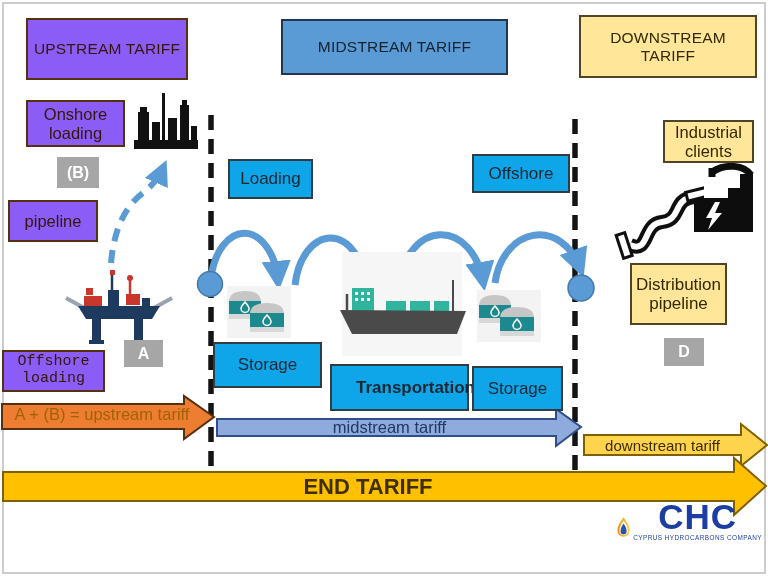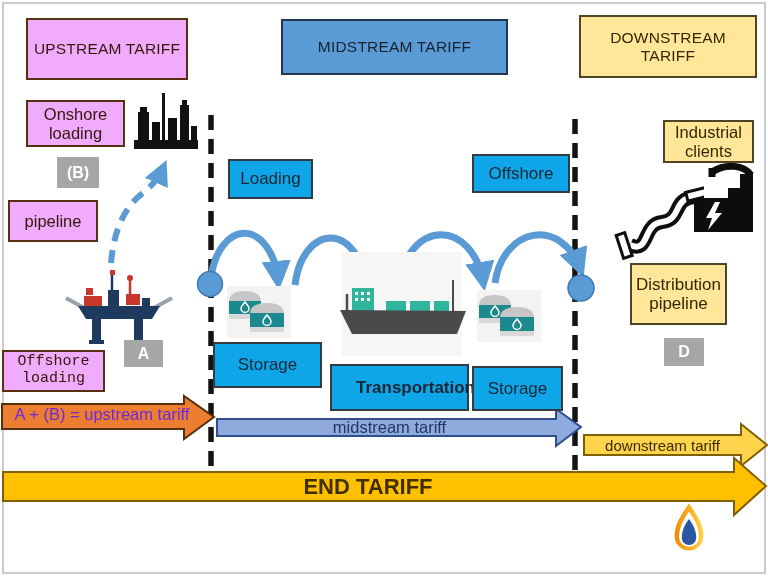--- a/index.html
+++ b/index.html
@@ -1,21 +1,21 @@
 <!DOCTYPE html>
 <html><head>
 <meta charset="utf-8">
 <style>
   html,body{margin:0;padding:0;background:#fff;}
   #canvas{position:relative;width:768px;height:576px;background:#ffffff;overflow:hidden;
           font-family:"Liberation Sans",sans-serif;}
   .frame{position:absolute;inset:2px;border:2px solid #cccccc;pointer-events:none;}
   .box{position:absolute;display:flex;align-items:center;justify-content:center;
        text-align:center;box-sizing:border-box;line-height:1.12;z-index:5;}
-  .orange{background:#f0abfc;border:2px solid #57300f;color:#35160a;}
+  .orange{background:#8b5cf6;border:2px solid #57300f;color:#35160a;}
   .bluehdr{background:#5B9BD5;border:2px solid #24364d;color:#15222e;}
   .yellowbx{background:#FFE699;border:2px solid #4f4526;color:#332800;}
   .lightblue{background:#0ea5e9;border:2px solid #333b42;color:#1a2733;}
   .gray{background:#A6A6A6;border:none;color:#ffffff;font-weight:bold;}
   .hdr{font-size:15.5px;letter-spacing:.2px;}
   .ico{position:absolute;z-index:4;}
   svg{display:block;}
   #overlay{position:absolute;left:0;top:0;z-index:3;}
   .arrowlabel{position:absolute;z-index:6;display:flex;align-items:center;
               justify-content:center;text-align:center;}
@@ -226,21 +226,21 @@
     </svg>
   </div>
 
   <div class="box yellowbx" style="left:630px;top:263px;width:97px;height:62px;font-size:17px;">
     <span>Distribution pipeline</span>
   </div>
   <div class="box gray" style="left:664px;top:338px;width:40px;height:28px;font-size:16px;">
     <span>D</span>
   </div>
 
-  <div class="arrowlabel" style="left:4px;top:404px;width:196px;height:20px;font-size:16.5px;color:#6d28d9;">
+  <div class="arrowlabel" style="left:4px;top:404px;width:196px;height:20px;font-size:16.5px;color:#a16207;">
     <span>A + (B) = upstream tariff</span>
   </div>
   <div class="arrowlabel" style="left:217px;top:417px;width:345px;height:21px;font-size:16.5px;color:#1F3864;">
     <span>midstream tariff</span>
   </div>
   <div class="arrowlabel" style="left:584px;top:434px;width:157px;height:22px;font-size:15px;color:#3a2b00;">
     <span>downstream tariff</span>
   </div>
   <div class="arrowlabel" style="left:2px;top:474px;width:732px;height:26px;font-size:22px;font-weight:bold;color:#3E2E00;">
     <span>END TARIFF</span>
@@ -251,15 +251,19 @@
       <path d="M20,2 C10,16 4,26 4,38 a16,16 0 0 0 32,0 C36,26 30,16 20,2 Z" fill="url(#flameGrad2)"></path>
       <path d="M20,11 C13,21 9,29 9,39 a11,11 0 0 0 22,0 C31,29 27,21 20,11 Z" fill="#ffffff"></path>
       <path d="M20,19 C15,26 12,32 12,40 a8,8 0 0 0 16,0 C28,32 25,26 20,19 Z" fill="#2B56A4"></path>
       <defs>
         <linearGradient id="flameGrad2" x1="0" y1="0" x2="1" y2="0">
           <stop offset="0" stop-color="#F08A00"></stop>
             <stop offset="1" stop-color="#FFD24A"></stop>
         </linearGradient>
       </defs>
     </svg>
+    <div class="logo-text">
+      <div class="logo-acronym">CHC</div>
+      <div class="logo-sub">CYPRUS HYDROCARBONS COMPANY</div>
+    </div>
   </div>
 
 </div>
 
 </body></html>

